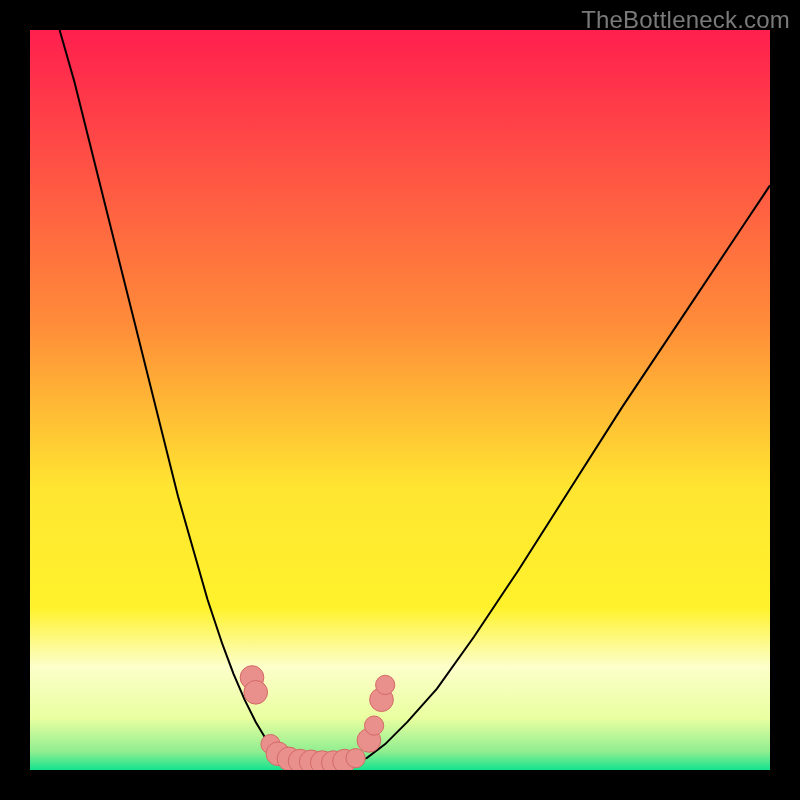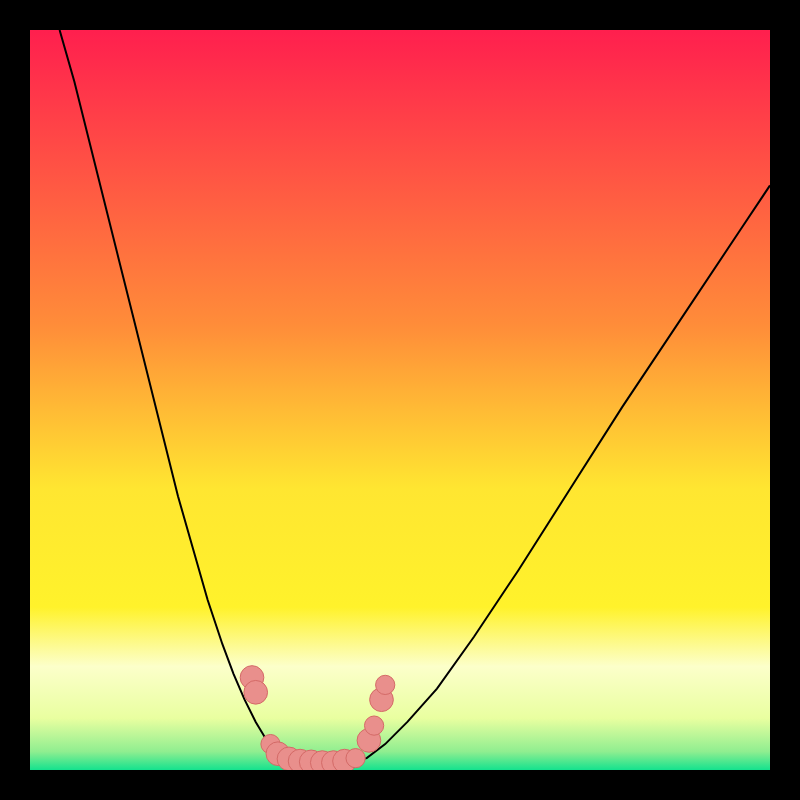--- a/index.html
+++ b/index.html
@@ -73,13 +73,14 @@
           <circle cx="303.40" cy="732.60" r="11.84" fill="#e98f8c" stroke="#d46a67" stroke-width="1"></circle>
           <circle cx="314.50" cy="731.12" r="11.84" fill="#e98f8c" stroke="#d46a67" stroke-width="1"></circle>
           <circle cx="325.60" cy="728.16" r="9.62" fill="#e98f8c" stroke="#d46a67" stroke-width="1"></circle>
           <circle cx="338.92" cy="710.40" r="11.84" fill="#e98f8c" stroke="#d46a67" stroke-width="1"></circle>
           <circle cx="344.10" cy="695.60" r="9.62" fill="#e98f8c" stroke="#d46a67" stroke-width="1"></circle>
           <circle cx="351.50" cy="669.70" r="11.84" fill="#e98f8c" stroke="#d46a67" stroke-width="1"></circle>
           <circle cx="355.20" cy="654.90" r="9.62" fill="#e98f8c" stroke="#d46a67" stroke-width="1"></circle>
         </g>
     </svg>
   </div>
+  <div class="watermark">TheBottleneck.com</div>
 </div>
 
 </body></html>

